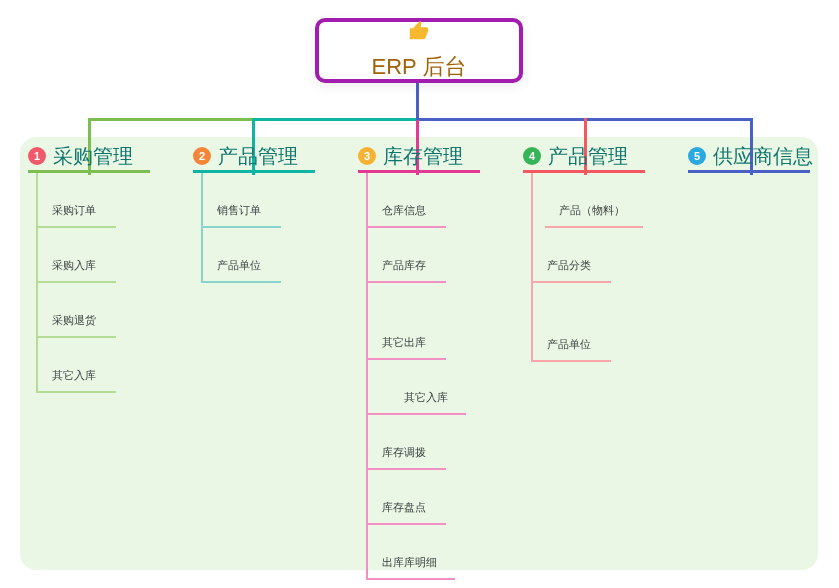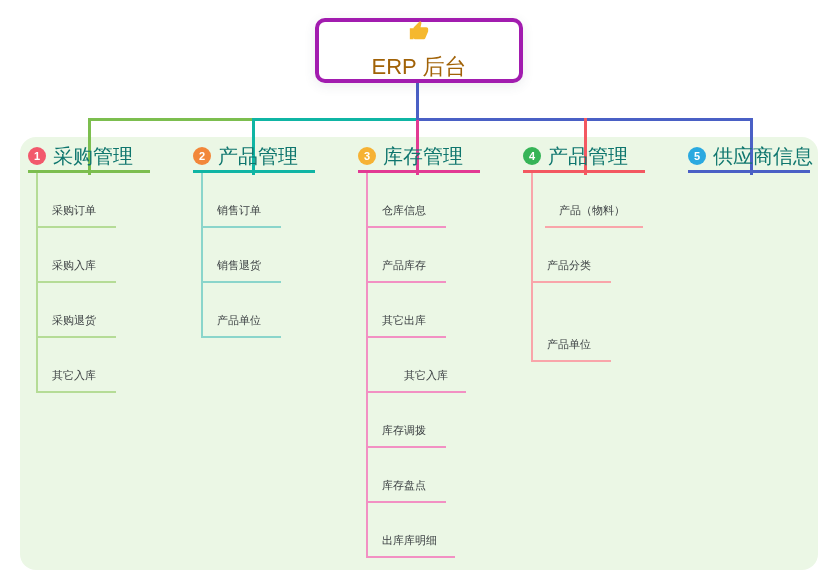--- a/index.html
+++ b/index.html
@@ -131,41 +131,38 @@
   <div class="branch" style="left:193px;">
     <div class="branch-title" style="border-bottom-color: rgb(15, 181, 164);">
       <span class="badge" style="background: rgb(242, 135, 58);">2</span>
       <span class="branch-title-label">产品管理</span>
     </div>
     <ul class="children" style="border-left-color: rgb(138, 213, 203);">
       <li style="border-bottom-color: rgb(138, 213, 203);">
           <span>销售订单</span>
         </li>
       <li style="border-bottom-color: rgb(138, 213, 203);">
-          <span>销售退货</span>
-        </li>
-      <li style="border-bottom-color: rgb(138, 213, 203);">
           <span>产品单位</span>
         </li>
     </ul>
   </div>
 
   <div class="branch" style="left:358px;">
     <div class="branch-title" style="border-bottom-color: rgb(226, 58, 147);">
       <span class="badge" style="background: rgb(246, 178, 52);">3</span>
       <span class="branch-title-label">库存管理</span>
     </div>
     <ul class="children" style="border-left-color: rgb(242, 144, 195);">
       <li style="border-bottom-color: rgb(242, 144, 195);">
           <span>仓库信息</span>
         </li>
       <li style="border-bottom-color: rgb(242, 144, 195);">
           <span>产品库存</span>
         </li>
-      <li style="border-bottom-color: rgb(242, 144, 195);">
+      <li style="border-bottom-color: rgb(242, 144, 195); margin-top: 22px;">
           <span>其它出库</span>
         </li>
       <li style="border-bottom-color: rgb(242, 144, 195); padding-left: 36px;">
           <span>其它入库</span>
         </li>
       <li style="border-bottom-color: rgb(242, 144, 195);">
           <span>库存调拨</span>
         </li>
       <li style="border-bottom-color: rgb(242, 144, 195);">
           <span>库存盘点</span>

